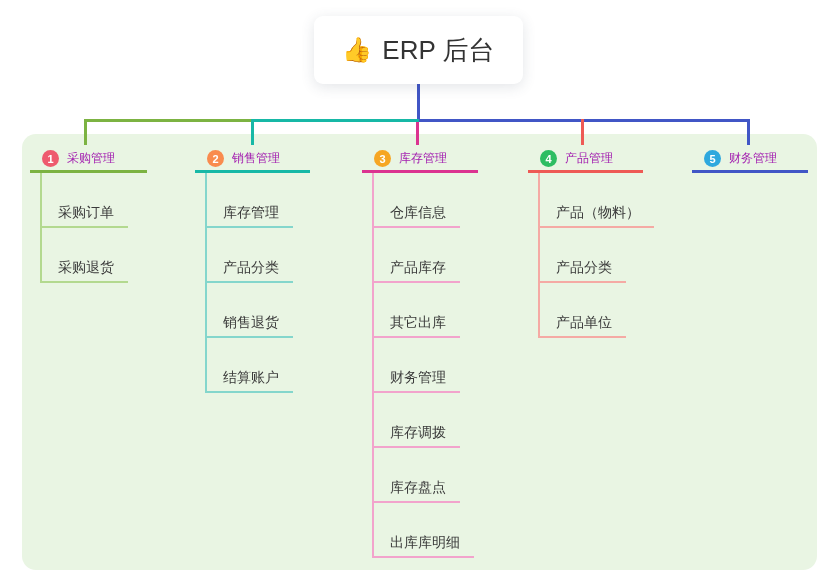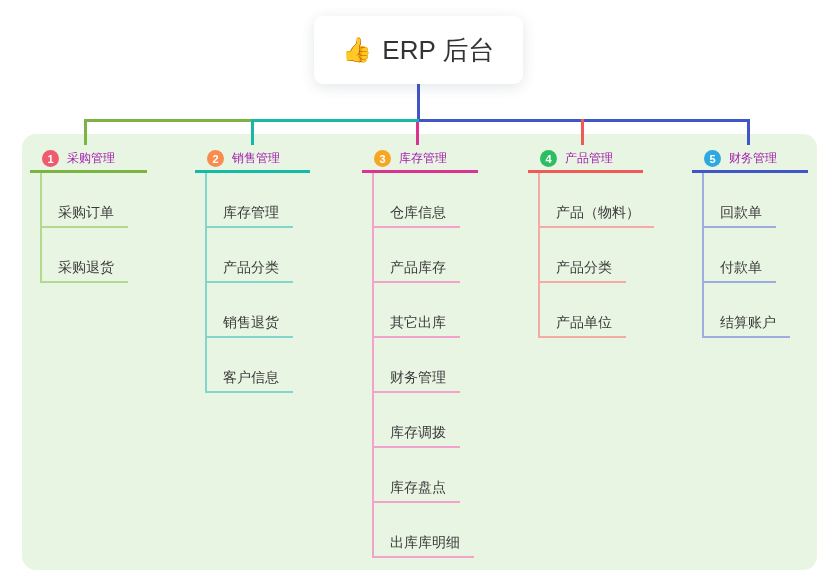--- a/index.html
+++ b/index.html
@@ -144,21 +144,21 @@
 
   <div class="branch b2" style="--main: #17b8a6; --light: #84d6cc; --badge: #f98b4e;">
     <div class="branch-header">
       <span class="badge">2</span>
       <span class="branch-title">销售管理</span>
     </div>
     <div class="children">
       <div class="child">库存管理</div>
       <div class="child">产品分类</div>
       <div class="child">销售退货</div>
-      <div class="child">客户信息</div>
+      <div class="child">结算账户</div>
     </div>
   </div>
 
   <div class="branch b3" style="--main: #db3390; --light: #f2a3cc; --badge: #f6a623;">
     <div class="branch-header">
       <span class="badge">3</span>
       <span class="branch-title">库存管理</span>
     </div>
     <div class="children">
       <div class="child">仓库信息</div>
@@ -181,20 +181,15 @@
       <div class="child">产品分类</div>
       <div class="child">产品单位</div>
     </div>
   </div>
 
   <div class="branch b5" style="--main: #4156c6; --light: #9dadde; --badge: #2ea8de;">
     <div class="branch-header">
       <span class="badge">5</span>
       <span class="branch-title">财务管理</span>
     </div>
-    <div class="children">
-      <div class="child">回款单</div>
-      <div class="child">付款单</div>
-      <div class="child">结算账户</div>
-    </div>
   </div>
 
 </div>
 
 </body></html>

